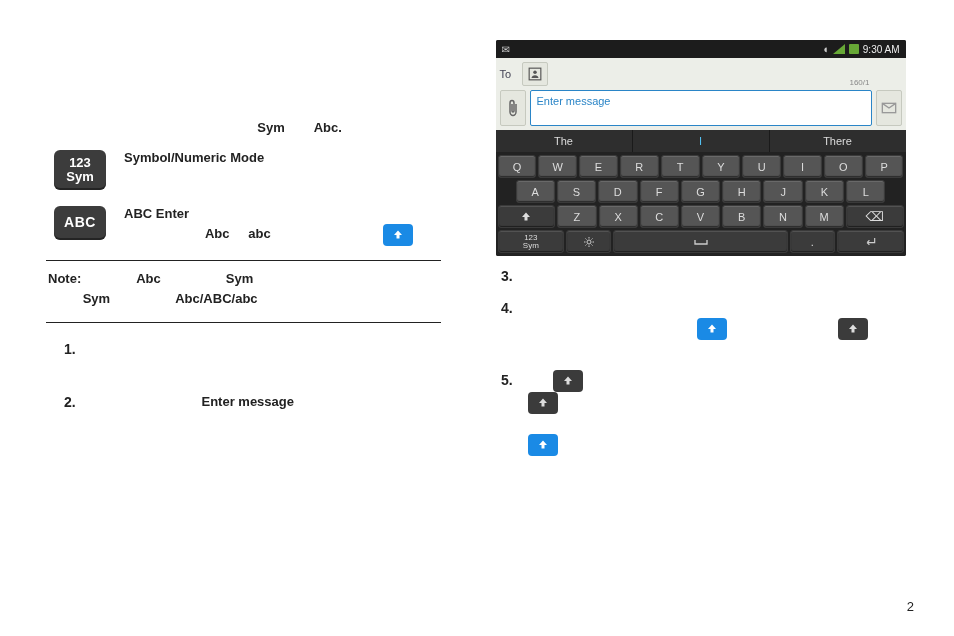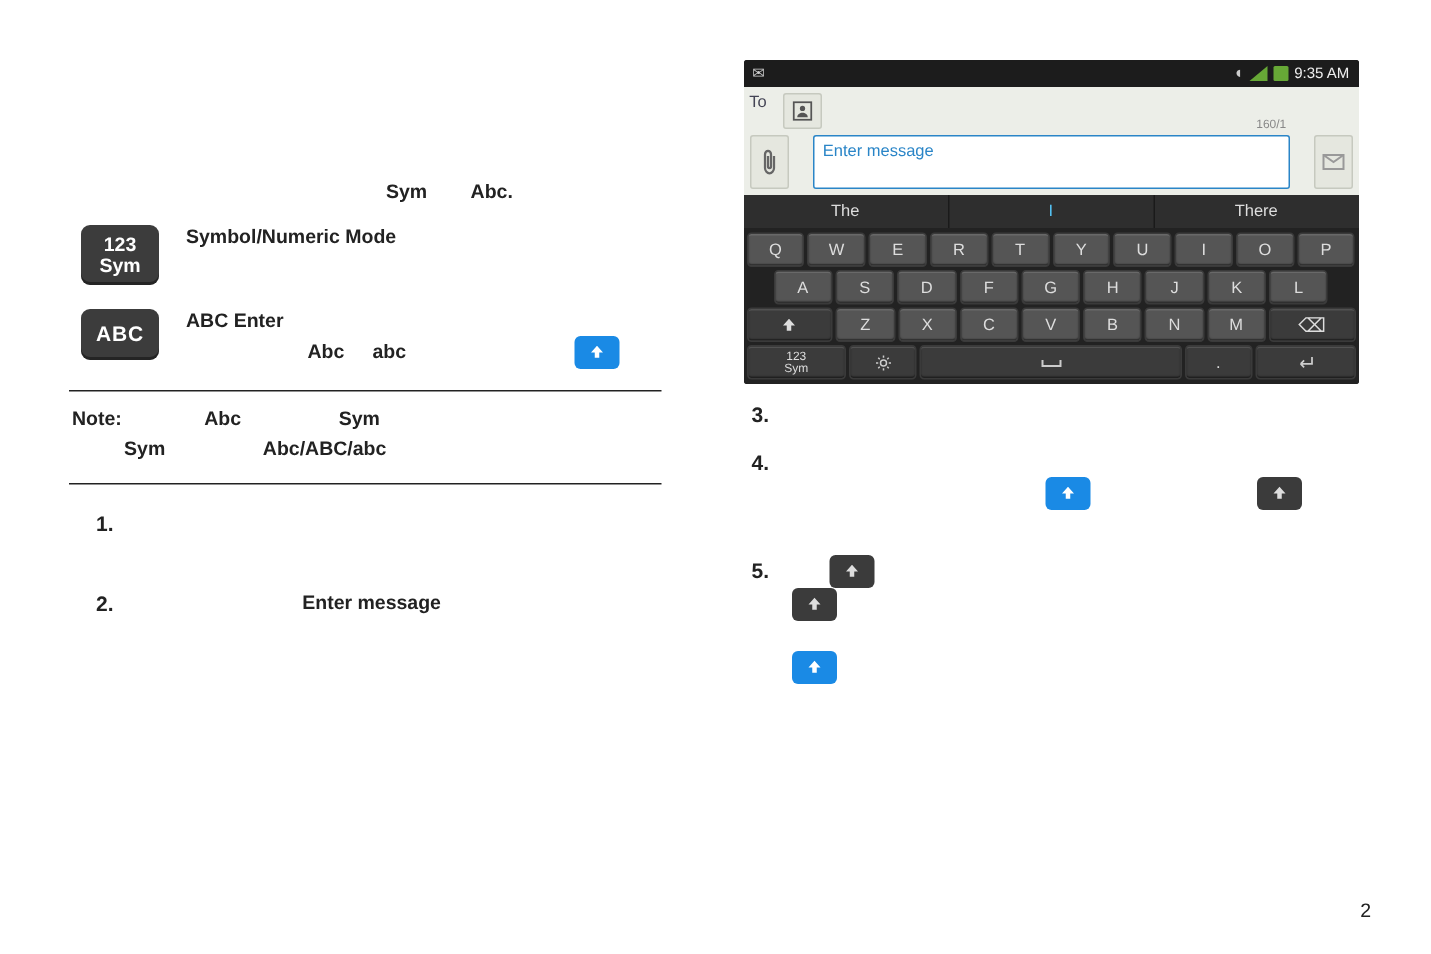--- a/index.html
+++ b/index.html
@@ -138,20 +138,21 @@
     .sig { width: 0; height: 0; border-style: solid; border-width: 0 0 10px 12px; border-color: transparent transparent #67a836 transparent; }
     .batt { width: 10px; height: 10px; background: #67a836; border-radius: 1px; }
     .wifi { color: #ccc; font-size: 11px; }
 
     .compose {
       background: #eceee8;
       padding: 4px;
     }
     .row-to {
       display: flex;
+      align-items: center;
       gap: 4px;
     }
     .to-label {
       font-size: 11px;
       color: #445;
       width: 18px;
     }
     .to-input {
       flex: 1;
       height: 24px;
@@ -171,21 +172,21 @@
       border: 1px solid #c6c9bf;
       border-radius: 2px;
       display: flex;
       align-items: center;
       justify-content: center;
       color: #555;
     }
     .row-msg {
       display: flex;
       align-items: center;
-      gap: 16px;
+      gap: 4px;
       margin-top: 4px;
     }
     .attach-btn {
       width: 26px;
       height: 36px;
       background: #e5e7df;
       border: 1px solid #c6c9bf;
       border-radius: 2px;
       display: flex;
       align-items: center;
@@ -365,21 +366,21 @@
   </div>
 
   <div class="col col-right">
     <div class="phone">
       <div class="statusbar">
         <span style="color:#ccc">✉</span>
         <span class="right">
           <span class="wifi">◖</span>
           <span class="sig"></span>
           <span class="batt"></span>
-          <span>9:35 AM</span>
+          <span>9:30 AM</span>
         </span>
       </div>
       <div class="compose">
         <div class="row-to">
           <span class="to-label">To</span>
           <div class="icon-btn">
             <svg width="14" height="14" viewBox="0 0 24 24">
                 <rect x="2" y="2" width="20" height="20" fill="none" stroke="#555" stroke-width="2"></rect>
                 <circle cx="12" cy="9" r="3" fill="#555"></circle>
                 <path d="M6 19c0-3 3-5 6-5s6 2 6 5" fill="#555"></path>

